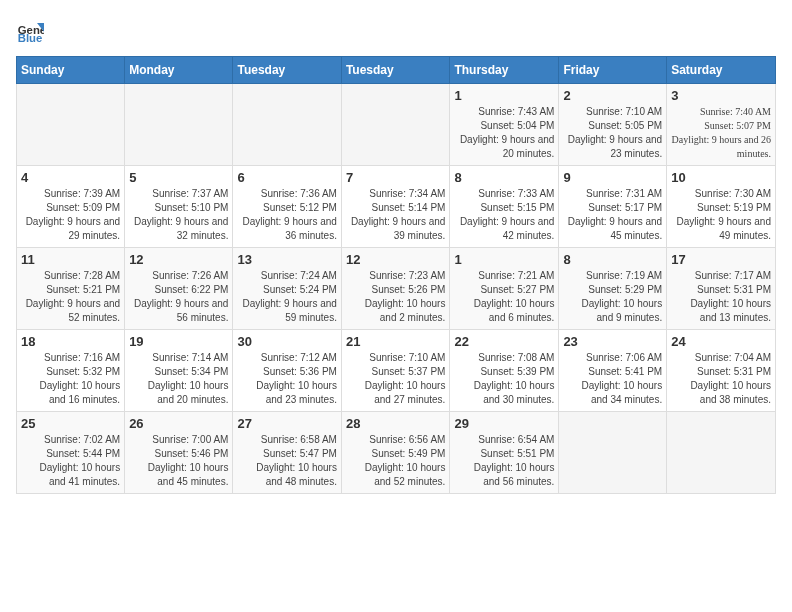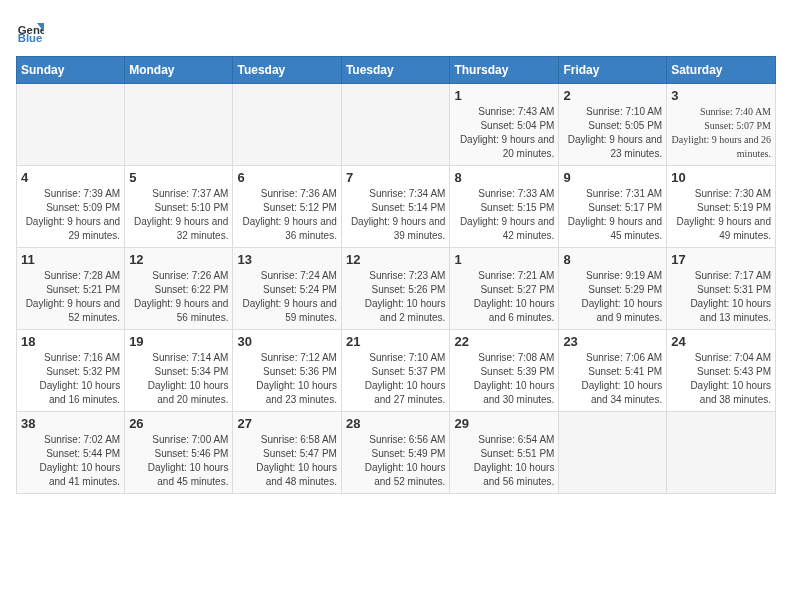--- a/index.html
+++ b/index.html
@@ -215,21 +215,21 @@
 Daylight: 10 hours and 2 minutes.</div>
         </td>
         <td>
           <div class="day-num">1</div>
           <div class="day-info" style="white-space: pre-line;">Sunrise: 7:21 AM
 Sunset: 5:27 PM
 Daylight: 10 hours and 6 minutes.</div>
         </td>
         <td>
           <div class="day-num">8</div>
-          <div class="day-info" style="white-space: pre-line;">Sunrise: 9:19 AM
+          <div class="day-info" style="white-space: pre-line;">Sunrise: 7:19 AM
 Sunset: 5:29 PM
 Daylight: 10 hours and 9 minutes.</div>
         </td>
         <td>
           <div class="day-num">17</div>
           <div class="day-info" style="white-space: pre-line;">Sunrise: 7:17 AM
 Sunset: 5:31 PM
 Daylight: 10 hours and 13 minutes.</div>
         </td>
       </tr>
@@ -266,27 +266,27 @@
         </td>
         <td>
           <div class="day-num">23</div>
           <div class="day-info" style="white-space: pre-line;">Sunrise: 7:06 AM
 Sunset: 5:41 PM
 Daylight: 10 hours and 34 minutes.</div>
         </td>
         <td>
           <div class="day-num">24</div>
           <div class="day-info" style="white-space: pre-line;">Sunrise: 7:04 AM
-Sunset: 5:43 PM
+Sunset: 5:31 PM
 Daylight: 10 hours and 38 minutes.</div>
         </td>
       </tr>
       <tr>
         <td>
-          <div class="day-num">38</div>
+          <div class="day-num">25</div>
           <div class="day-info" style="white-space: pre-line;">Sunrise: 7:02 AM
 Sunset: 5:44 PM
 Daylight: 10 hours and 41 minutes.</div>
         </td>
         <td>
           <div class="day-num">26</div>
           <div class="day-info" style="white-space: pre-line;">Sunrise: 7:00 AM
 Sunset: 5:46 PM
 Daylight: 10 hours and 45 minutes.</div>
         </td>

